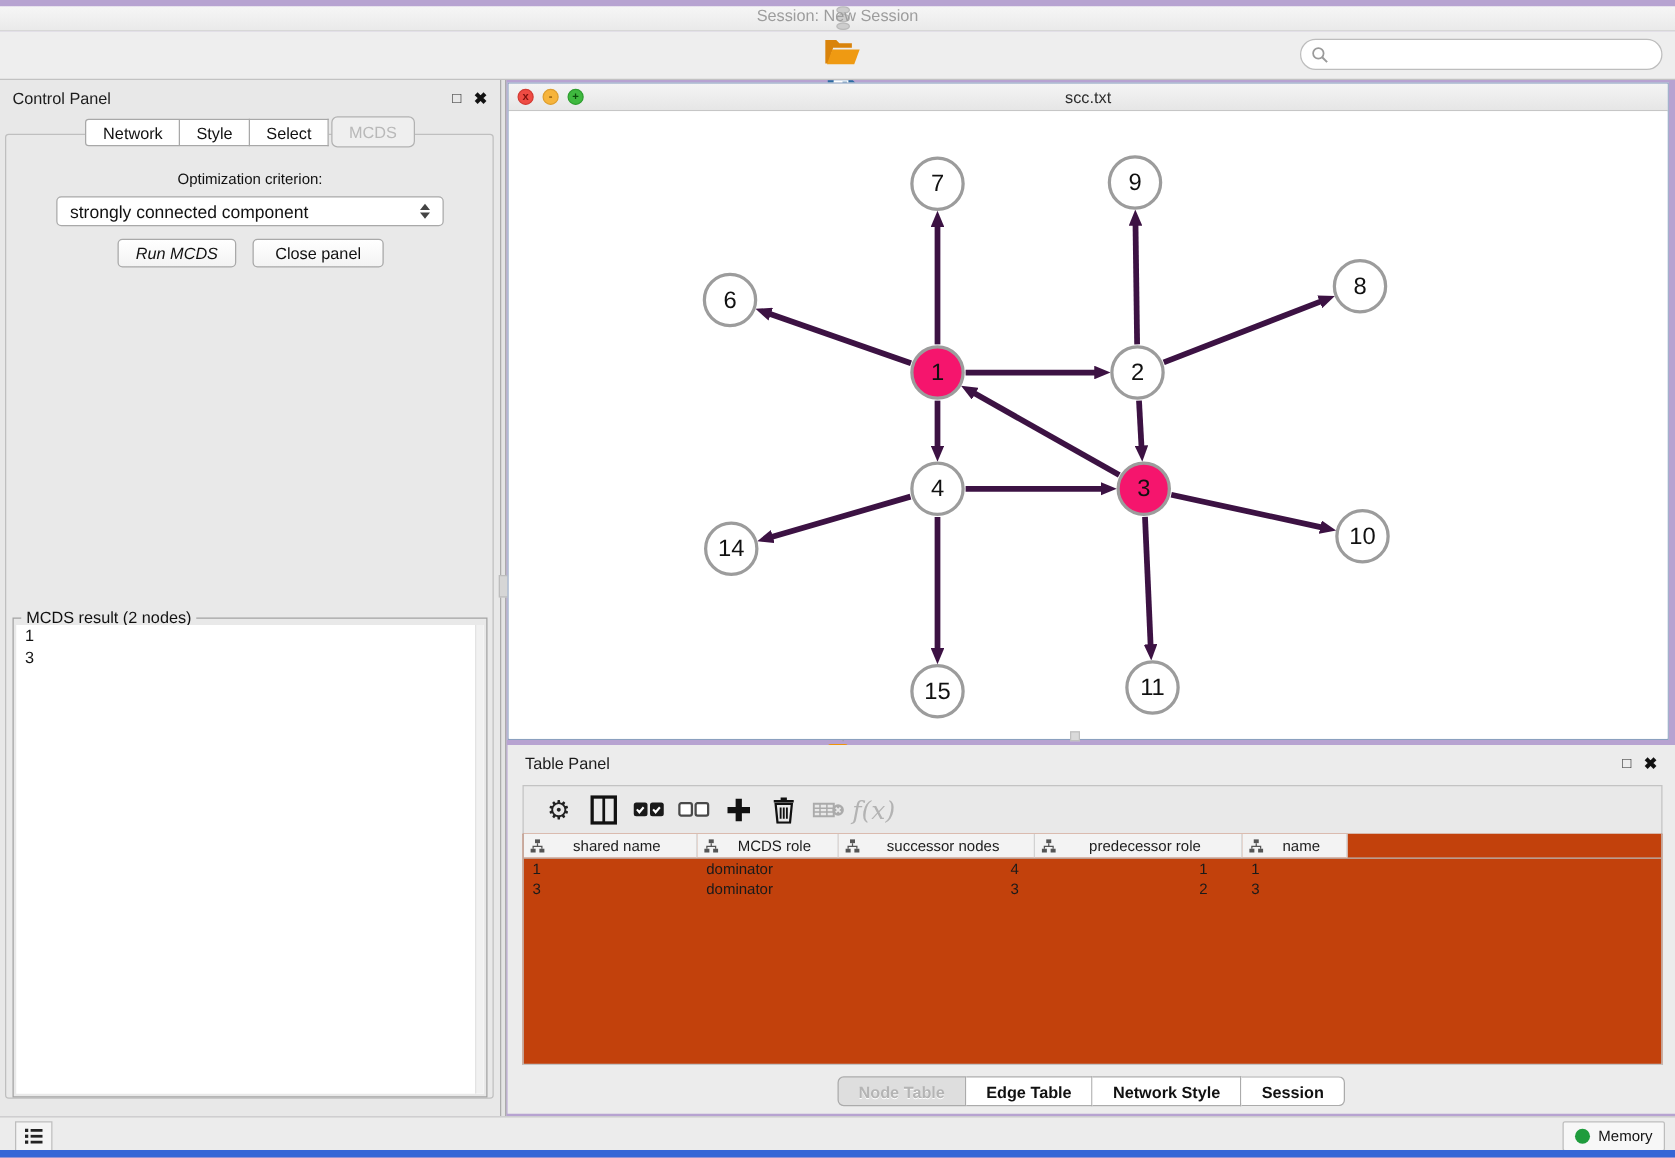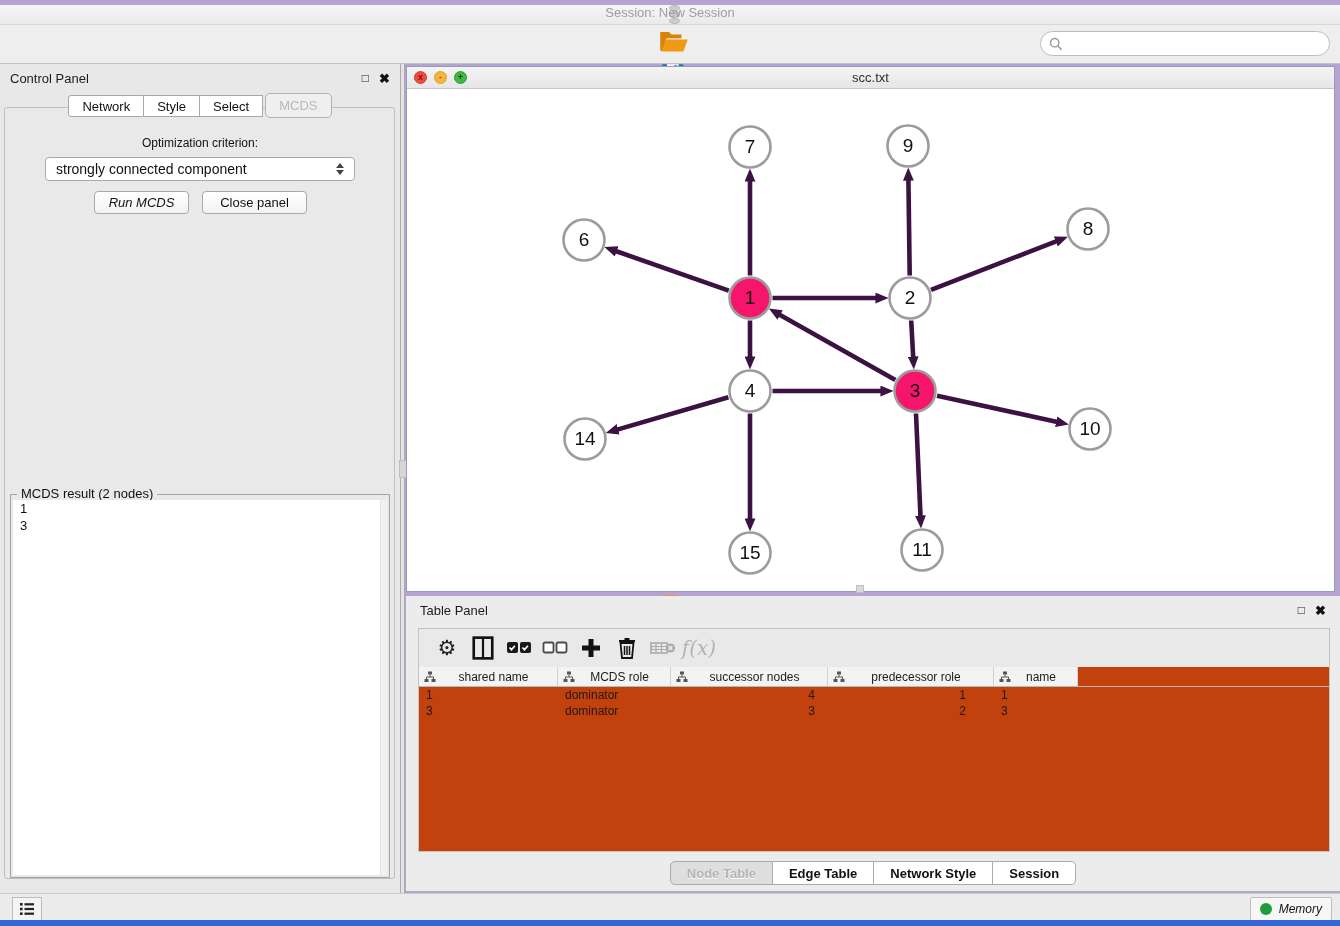--- a/index.html
+++ b/index.html
@@ -98,21 +98,21 @@
   .tp-cell:nth-child(3) { text-align:right; padding-right:13px; padding-left:0; }
   .tp-cell:nth-child(4) { text-align:right; padding-right:28px; padding-left:0; }
   #tp-tabs { position:absolute; left:0; right:0; bottom:6px; display:flex; justify-content:center; }
   .tp-tab { font-size:13px; font-weight:bold; color:#111; background:#fff; border:1px solid #ababab; border-left:none;
     padding:4px 16px; height:24px;margin-top:40px; }
   .tp-tab:first-child { border-left:1px solid #ababab; border-radius:5px 0 0 5px; }
   .tp-tab:last-child { border-radius:0 5px 5px 0; }
   .tp-tab.active { background:#dedede; color:#b4b4b4; text-shadow:0 1px 0 #fff; }
 
   
-  #status-bar { left:0; top:893px; width:1340px; height:27px; background:#ececec; border-top:1px solid #c9c9c9;font-style:italic; }
+  #status-bar { left:0; top:893px; width:1340px; height:27px; background:#ececec; border-top:1px solid #c9c9c9; }
   #hide-panels-btn { position:absolute; left:12px; top:3px; width:30px; height:24px; background:#f4f4f4;
     border:1px solid #bdbdbd; display:flex; align-items:center; justify-content:center; }
   #memory-btn { position:absolute; right:8px; top:3px; height:24px; background:#f7f7f7; border:1px solid #bdbdbd;
     border-radius:2px; display:flex; align-items:center; padding:0 9px; }
   #memory-dot { width:12px; height:12px; border-radius:50%; background:#1f9c3d; margin-right:7px; }
   #memory-label { font-size:12px; color:#111; }
   #desktop-bottom { left:0; top:920px; width:1340px; height:6px; background:#3566d6; }
 </style>
 </head>
 <body>

